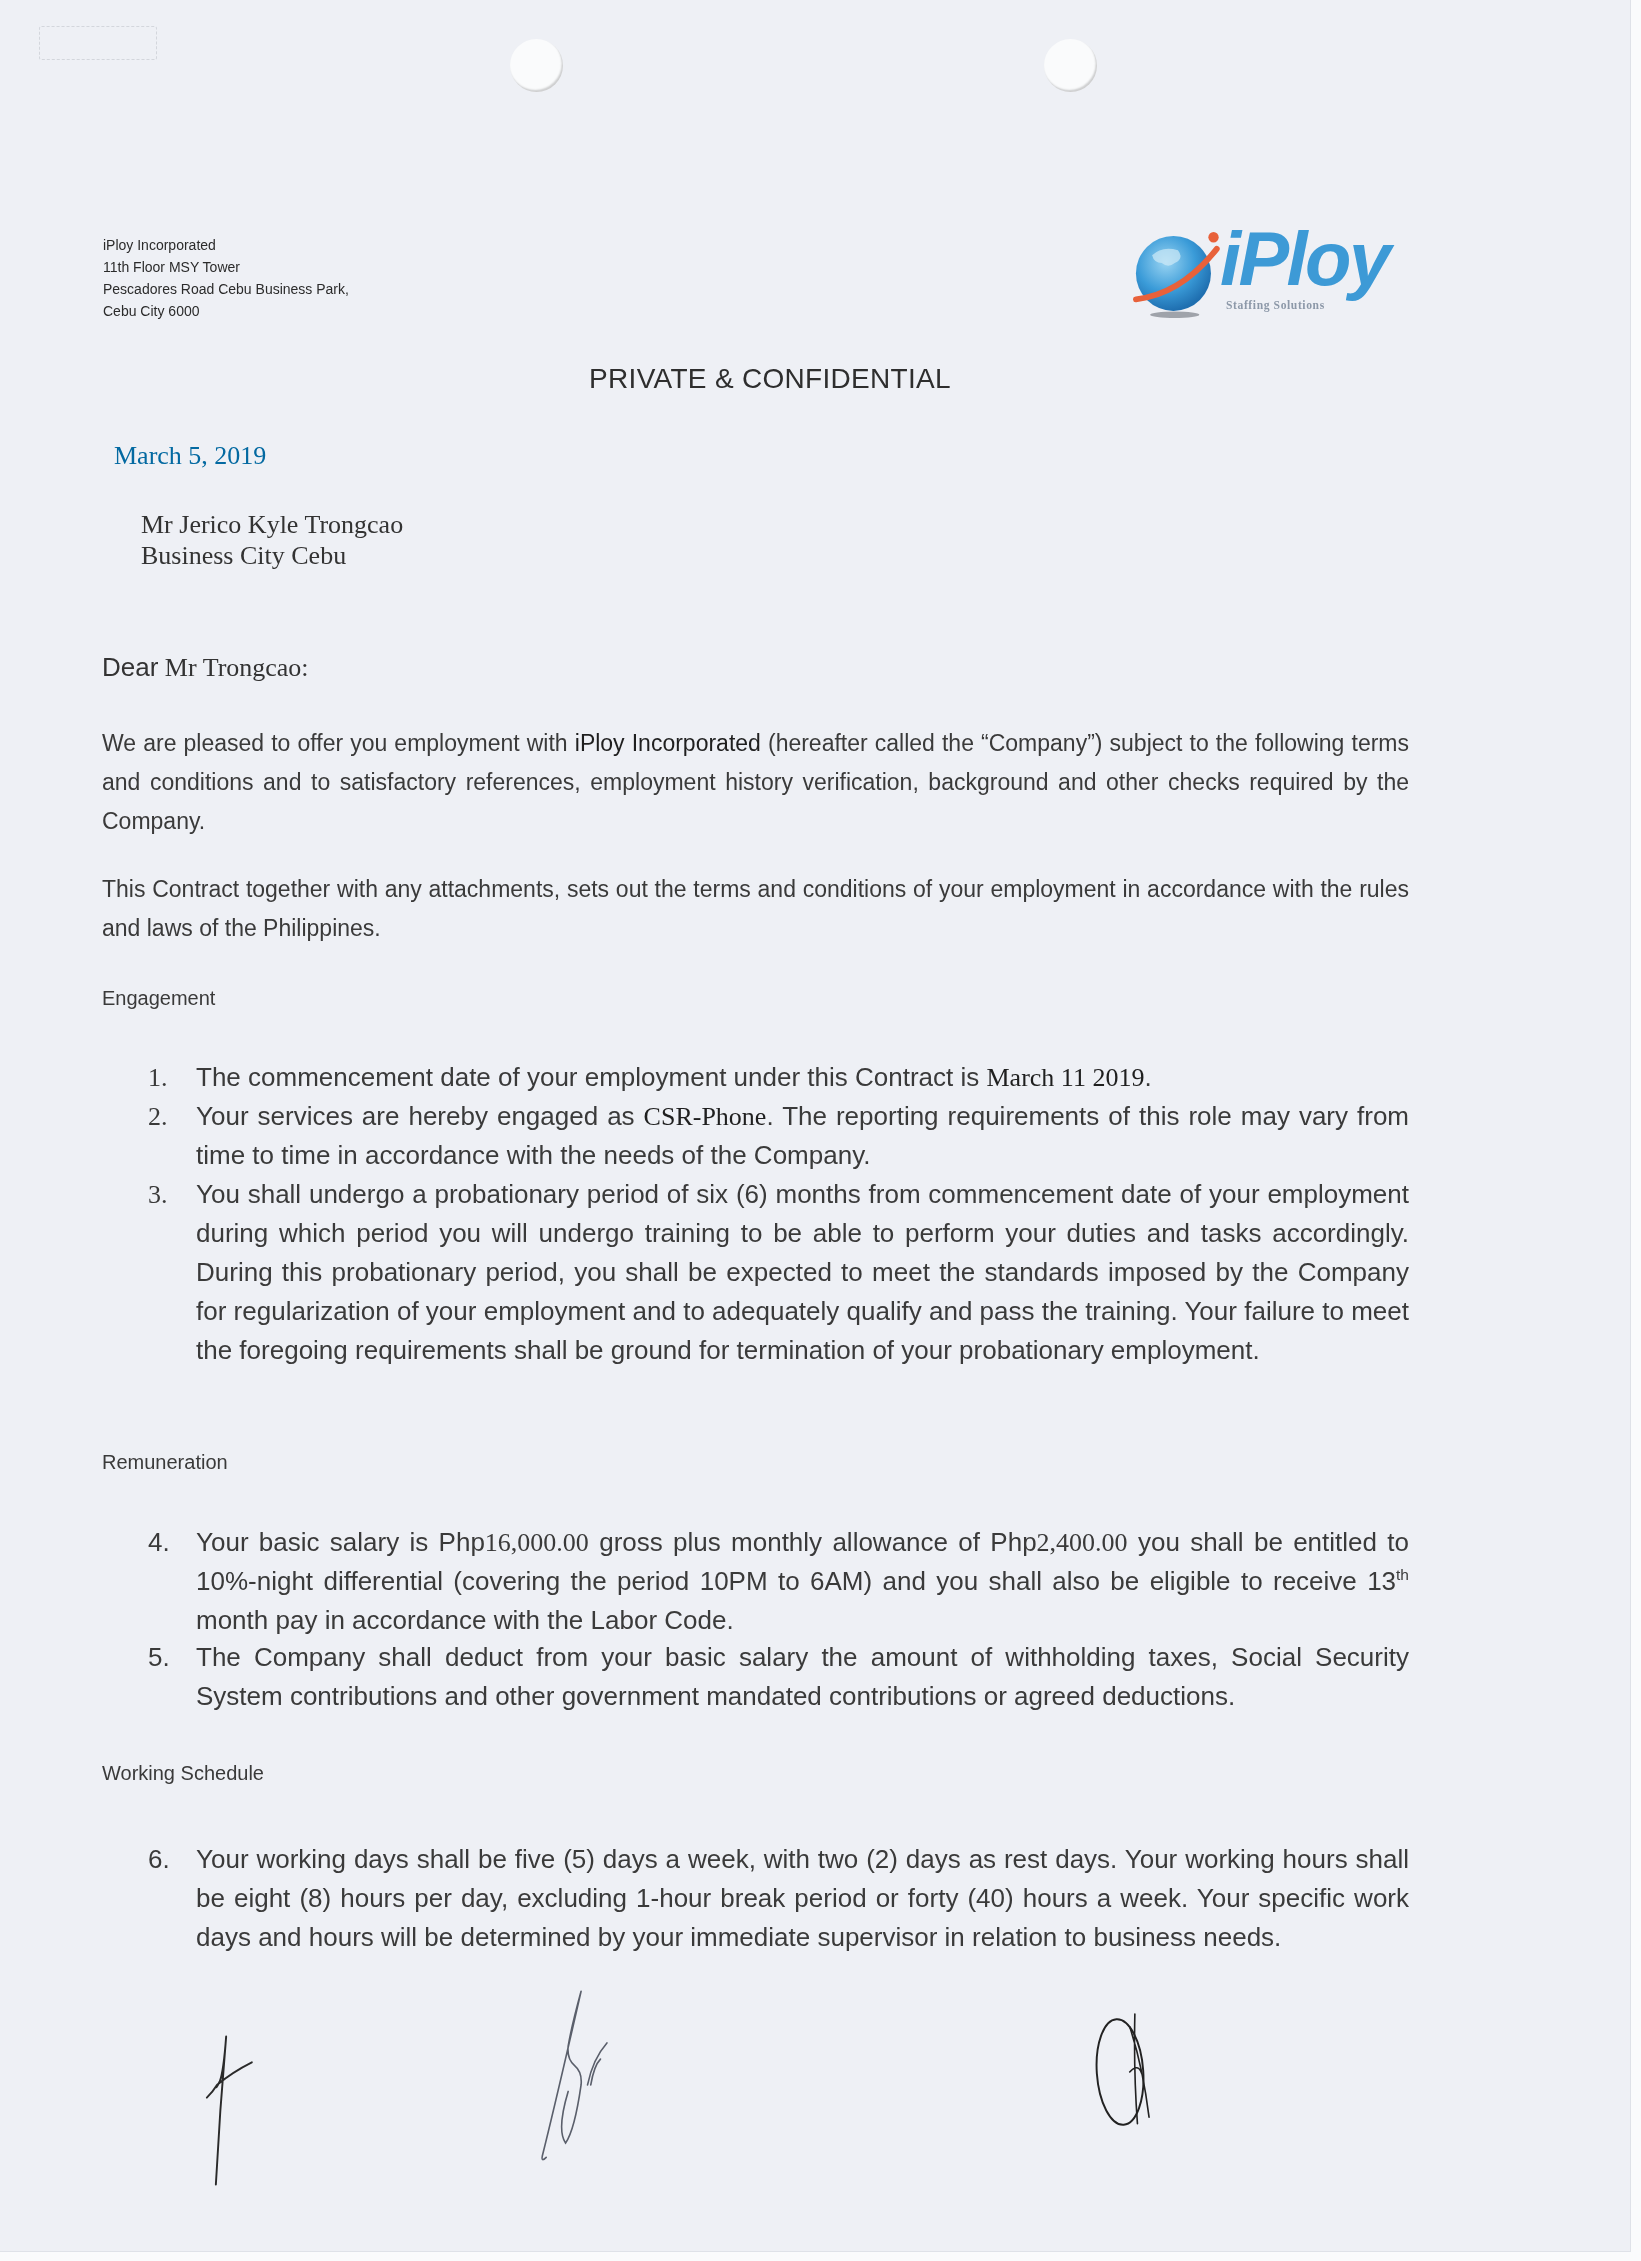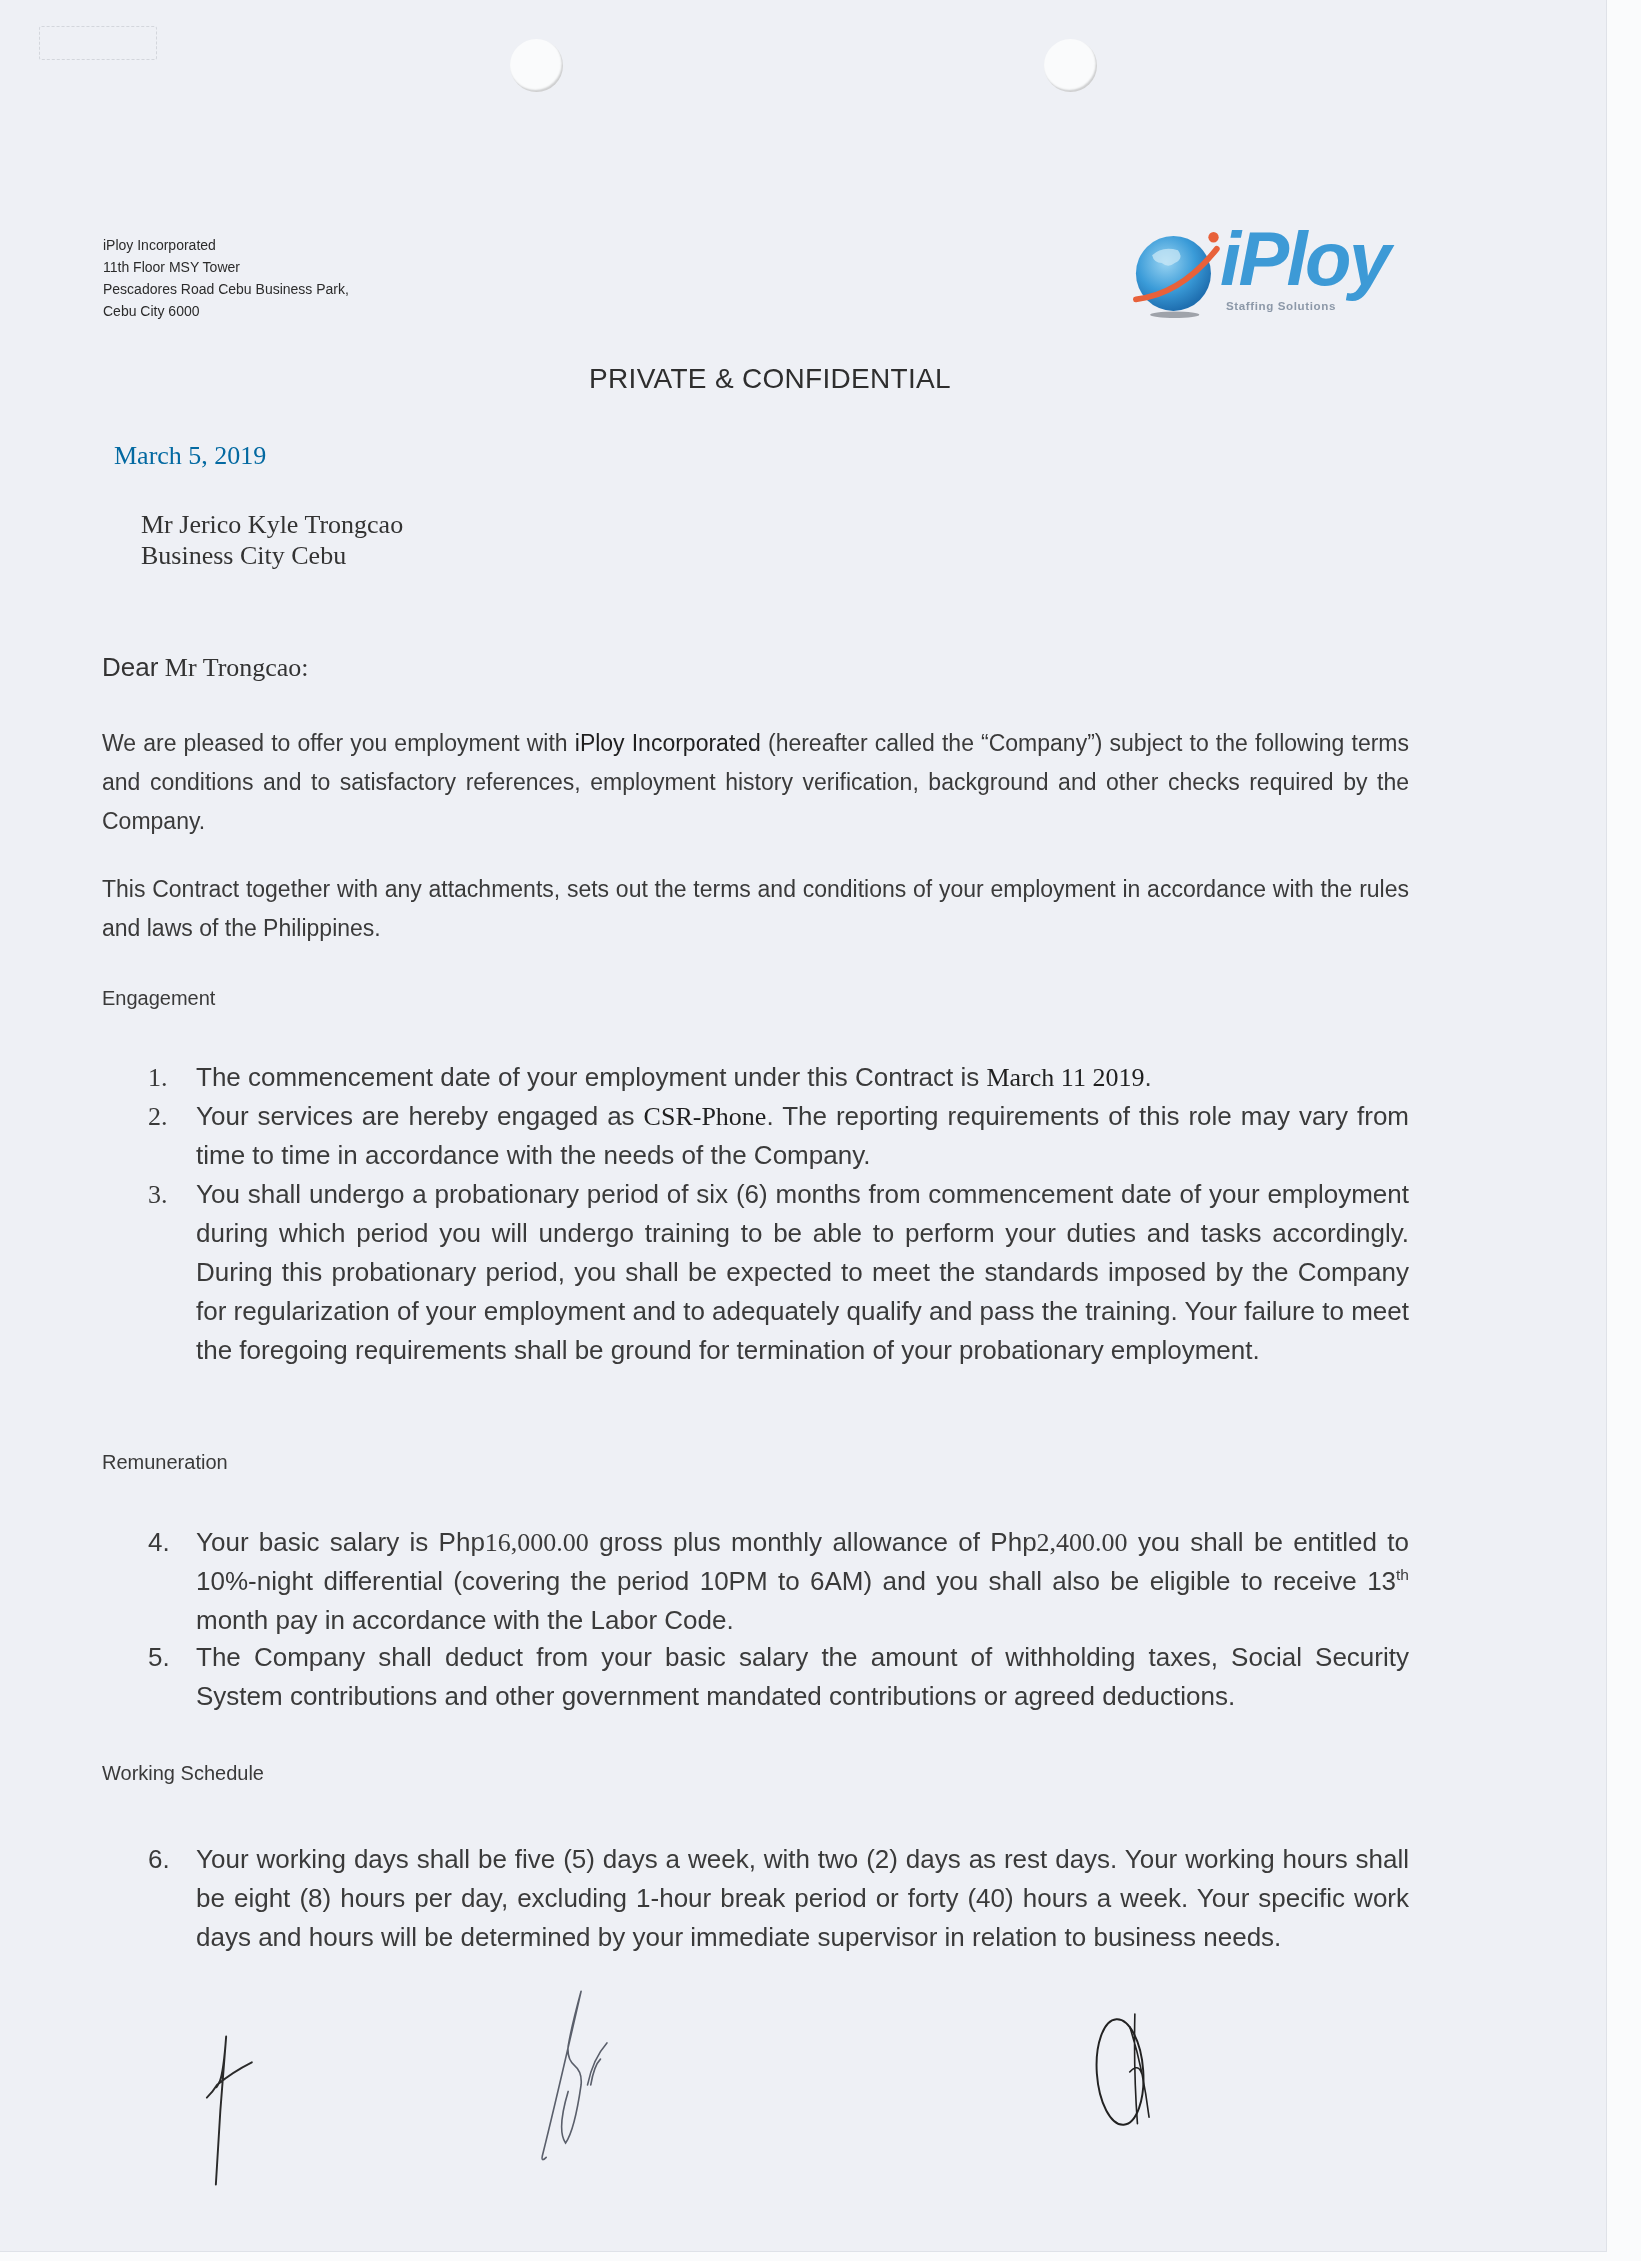--- a/index.html
+++ b/index.html
@@ -8,20 +8,21 @@
     background: #fafbfc;
     position: relative; overflow: hidden;
     color: #3a3a3a;
   }
   .paper {
     position: absolute; left: 0; top: 0;
     width: 1606px; height: 2251px;
     background: #eef0f5;
     border-right: 1.3px solid #dfe2e8;
     border-bottom: 1.3px solid #dfe2e8;
+    padding-left: 24px;
   }
   .punch {
     position: absolute; top: 39px;
     width: 53px; height: 53px; border-radius: 50%;
     background: #fafbfc;
     box-shadow: inset -1.3px -1.9px 1.9px rgba(0,0,0,0.18);
   }
   .smudge {
     position: absolute; left: 39px; top: 26px; width: 116px; height: 32px;
     border: 1.3px dashed rgba(160,165,175,0.35);
@@ -39,21 +40,21 @@
   }
   .logo-text {
     position: absolute; left: 97px; top: -7.7px;
     font-family: "Liberation Sans", sans-serif;
     font-weight: bold; font-style: italic;
     font-size: 76px; letter-spacing: -2.6px;
     color: #3d9ad6;
   }
   .logo-tag {
     position: absolute; left: 103px; top: 76px;
-    font-family: Liberation Sans, sans-serif; font-weight: bold;
+    font-family: Liberation Serif, serif; font-weight: bold;
     font-size: 11.6px; color: #8c98a8; letter-spacing: 0.6px;
   }
   .title {
     position: absolute; left: 0; width: 1510px; top: 363px; text-align: center;
     font-size: 28px; color: #2e2e2e; letter-spacing: 0.3px; margin-left: 15px;
   }
   .date { position: absolute; left: 114px; top: 441px; font-size: 26px; color: #0369a1; }
   .recipient { position: absolute; left: 101px; top: 509px; font-size: 26px; line-height: 31px; color: #333; margin-left: 40px; }
   .salutation { position: absolute; left: 102px; top: 652px; font-size: 26px; color: #333; }
   .para {

